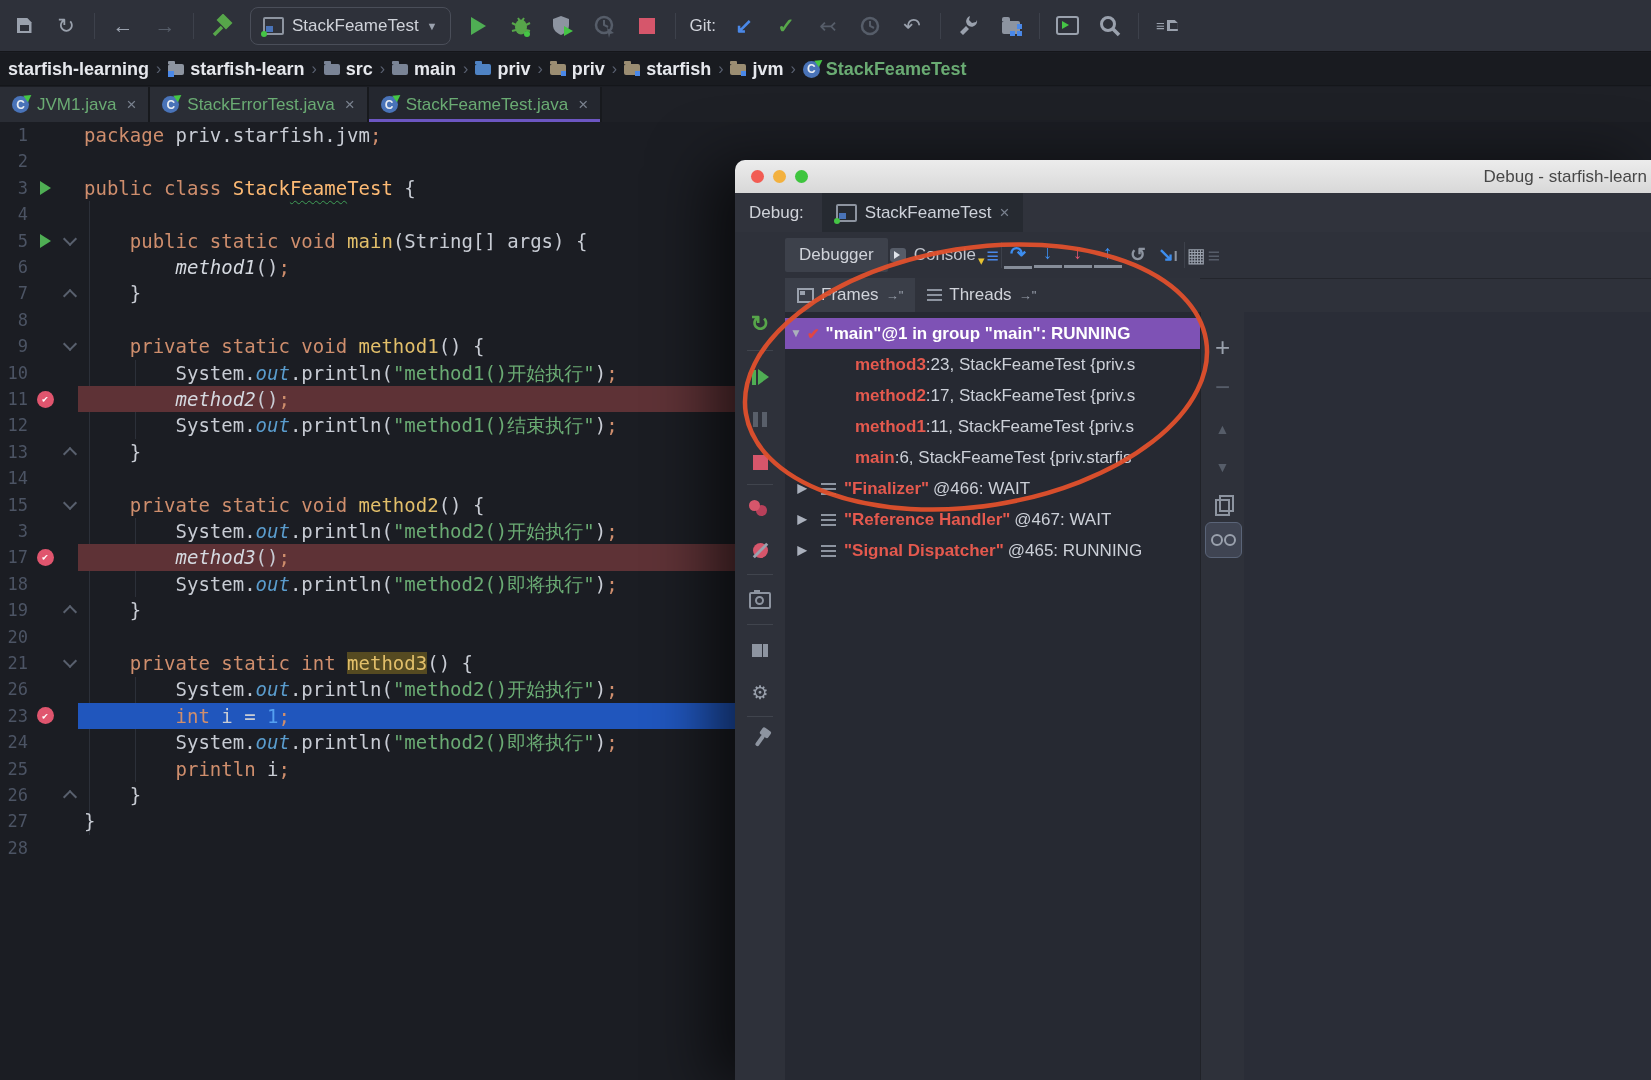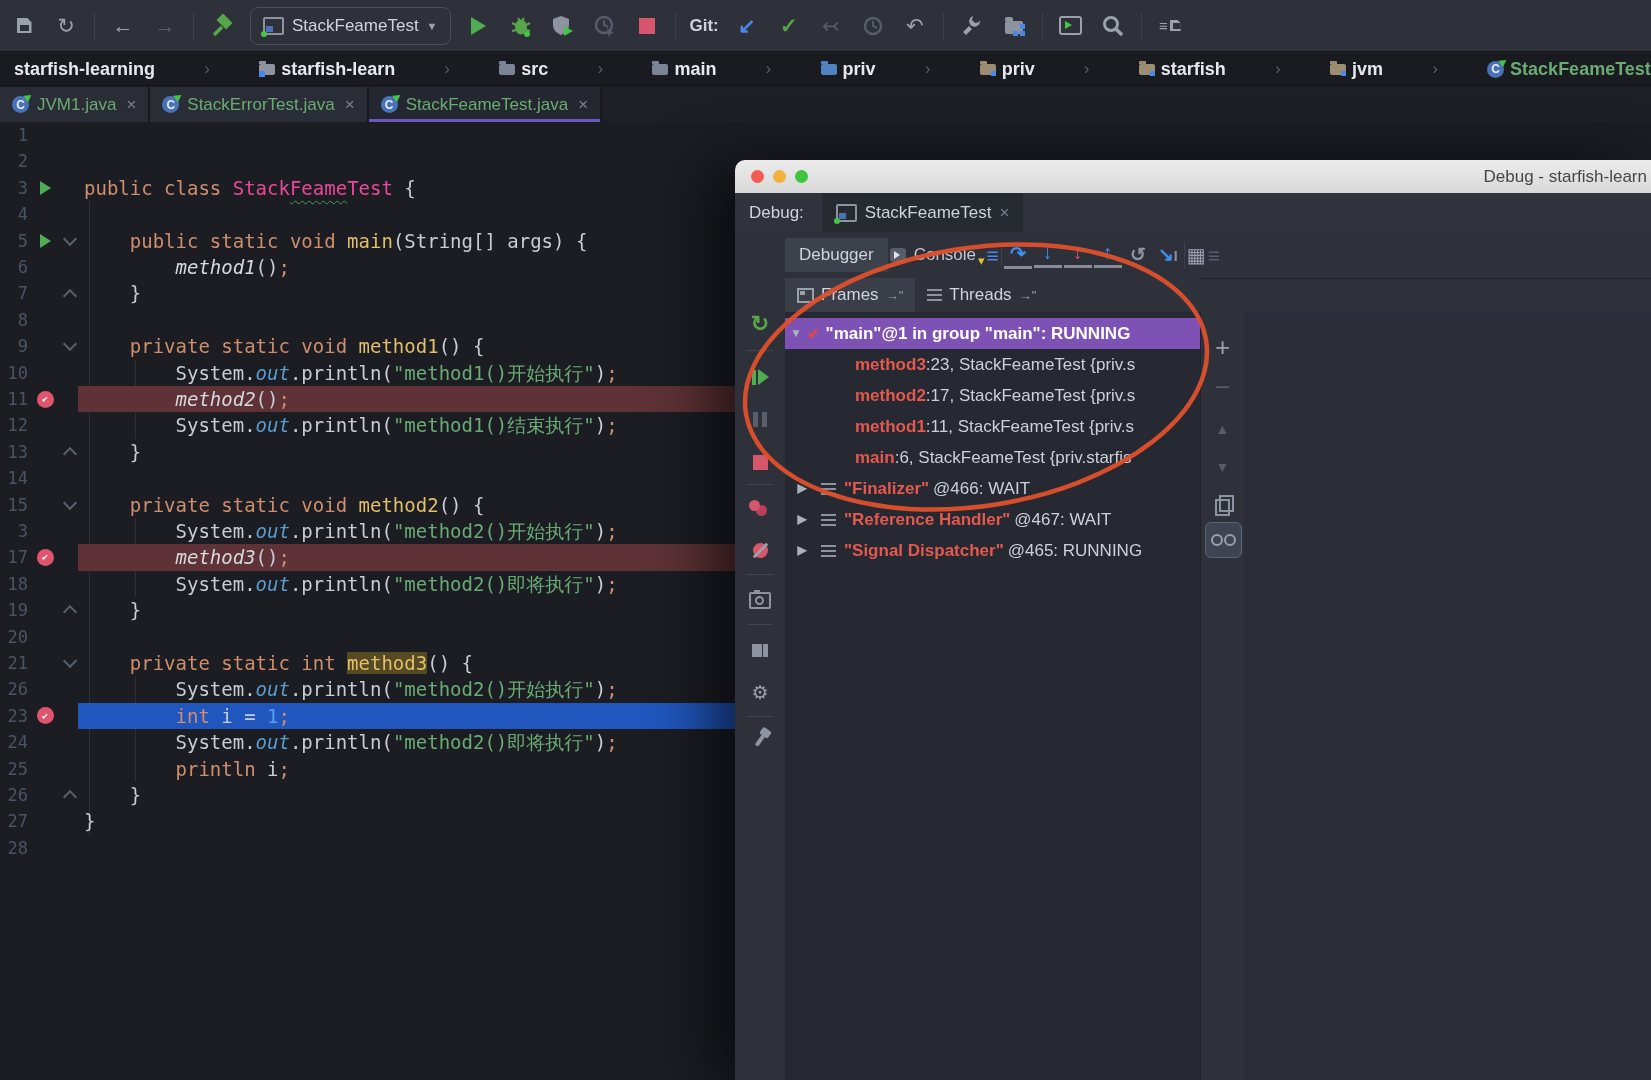--- a/index.html
+++ b/index.html
@@ -15,33 +15,33 @@
   .glyph.green{color:#57a64a;font-weight:bold;}
   .tsep{width:1px;height:26px;background:#3d414b;}
   .runbox{display:flex;align-items:center;gap:8px;border:1px solid #4a4e59;border-radius:8px;
           height:36px;padding:0 12px;color:#d0d3da;font-size:17px;}
   .win-ic{width:17px;height:14px;border:2px solid #8d94a0;border-radius:2px;position:relative;display:inline-block;}
   .win-ic::before{content:'';position:absolute;left:1px;bottom:1px;width:7px;height:6px;background:#4973b8;}
   .win-ic::after{content:'';position:absolute;left:-4px;bottom:-4px;width:6px;height:6px;border-radius:50%;background:#45c545;}
   .dd{font-size:11px;color:#9aa1ad;}
   .play-tri{width:0;height:0;border-left:15px solid #4fae54;border-top:9px solid transparent;border-bottom:9px solid transparent;}
   .stop-sq{width:16px;height:16px;background:#d6566b;}
-  .git-label{color:#d0d3da;font-size:17px;font-weight:bold;}
+  .git-label{color:#d0d3da;font-size:17px;font-weight:normal;}
   .floppy{width:15px;height:15px;background:#9aa1ad;clip-path:polygon(0 0,72% 0,100% 28%,100% 100%,0 100%);position:relative;}
   .floppy::after{content:'';position:absolute;left:3px;bottom:2px;width:9px;height:6px;background:#2e313a;}
   .fold-ic{width:18px;height:13px;background:#8d94a0;border-radius:2px;position:relative;margin-top:4px;}
   .fold-ic::before{content:'';position:absolute;left:0;top:-4px;width:8px;height:4px;background:#8d94a0;border-radius:2px 2px 0 0;}
   .fold-ic::after{content:'';position:absolute;right:-2px;bottom:-2px;width:5px;height:5px;background:#4a88e8;
                   box-shadow:-7px 0 0 #4a88e8,0 -7px 0 #4a88e8;}
   .term-ic{width:19px;height:15px;border:2px solid #9aa1ad;border-radius:3px;position:relative;}
   .term-ic::after{content:'';position:absolute;left:4px;top:3px;width:0;height:0;
                   border-left:7px solid #45c545;border-top:4px solid transparent;border-bottom:4px solid transparent;}
   
   .crumbs{position:absolute;left:0;top:53px;width:100%;height:33px;background:#191b20;display:flex;
-          align-items:center;gap:7px;padding-left:14px;box-sizing:border-box;border-bottom:1px solid #14161a;justify-content:space-between;}
+          align-items:center;gap:7px;padding-left:8px;box-sizing:border-box;border-bottom:1px solid #14161a;}
   .bc-item{display:flex;align-items:center;gap:6px;}
   .bc-label{color:#e6e8ed;font-size:18px;font-weight:bold;}
   .bc-green{color:#6aab73;}
   .bc-sep{color:#596070;font-size:16px;}
   .bc-ic{display:inline-block;width:16px;height:11px;border-radius:2px;position:relative;}
   .ic-module{background:#8d94a0;}
   .ic-module::after{content:'';position:absolute;left:0;bottom:-2px;width:6px;height:6px;background:#4a88e8;}
   .ic-folder{background:#7a8496;}
   .ic-srcfolder{background:#4f83c4;}
   .ic-pkg{background:#9b8d72;}
@@ -71,21 +71,21 @@
   .gslot{position:absolute;left:33px;width:24px;height:100%;z-index:2;display:flex;align-items:center;justify-content:center;}
   .fslot{position:absolute;left:62px;width:16px;height:100%;z-index:2;display:flex;align-items:center;justify-content:center;}
   .code{position:absolute;left:84px;white-space:pre;z-index:1;color:#c8ccd4;}
   .run-arrow{width:0;height:0;border-left:11px solid #4fae54;border-top:7px solid transparent;border-bottom:7px solid transparent;}
   .bp-dot{width:17px;height:17px;border-radius:50%;background:#e0556e;color:#fff;font-size:10px;display:flex;
           align-items:center;justify-content:center;}
   .fold-s{width:8px;height:8px;border:2px solid #59606e;border-top:none;border-left:none;transform:rotate(45deg);margin-top:-4px;}
   .fold-e{width:8px;height:8px;border:2px solid #59606e;border-top:none;border-left:none;transform:rotate(-135deg);margin-bottom:-4px;}
   .c-kw{color:#cf8e6d;}
   .c-pl{color:#c8ccd4;}
-  .c-cls{color:#ec4899;}
+  .c-cls{color:#fdba74;}
   .c-wavy{text-decoration:underline wavy #3f9e57 1px;text-underline-offset:5px;}
   .c-fn{color:#e2bf6a;}
   .c-fnhl{background:#554a21;}
   .c-call{color:#d5d9e0;font-style:italic;}
   .c-fld{color:#5a9ccd;font-style:italic;}
   .c-str{color:#6aab73;}
   .c-num{color:#54a0f0;}
   
   .debug-win{position:absolute;left:735px;top:160px;width:916px;height:920px;background:#2e313a;z-index:10;
              border-radius:10px 0 0 0;overflow:hidden;box-shadow:-25px 5px 60px rgba(0,0,0,.6);font-size:17px;}
@@ -343,20 +343,21 @@
   <div class="editor" id="editor">
     <div class="guide" style="left:89px;top:79px;height:634px;"></div>
     <div class="guide" style="left:135px;top:238px;height:79px;"></div>
     <div class="guide" style="left:135px;top:396px;height:79px;"></div>
     <div class="guide" style="left:135px;top:555px;height:105px;"></div>
     <div id="lines">
         <div class="ln" style="top: 0px;">
           <span class="lnum">1</span>
           <span class="gslot"></span>
           <span class="fslot"></span>
+          <span class="code"><span class="c-kw">package </span><span class="c-pl">priv.starfish.jvm</span><span class="c-kw">;</span></span>
         </div>
         <div class="ln" style="top: 26.4px;">
           <span class="lnum">2</span>
           <span class="gslot"></span>
           <span class="fslot"></span>
           <span class="code"></span>
         </div>
         <div class="ln" style="top: 52.8px;">
           <span class="lnum">3</span>
           <span class="gslot">

